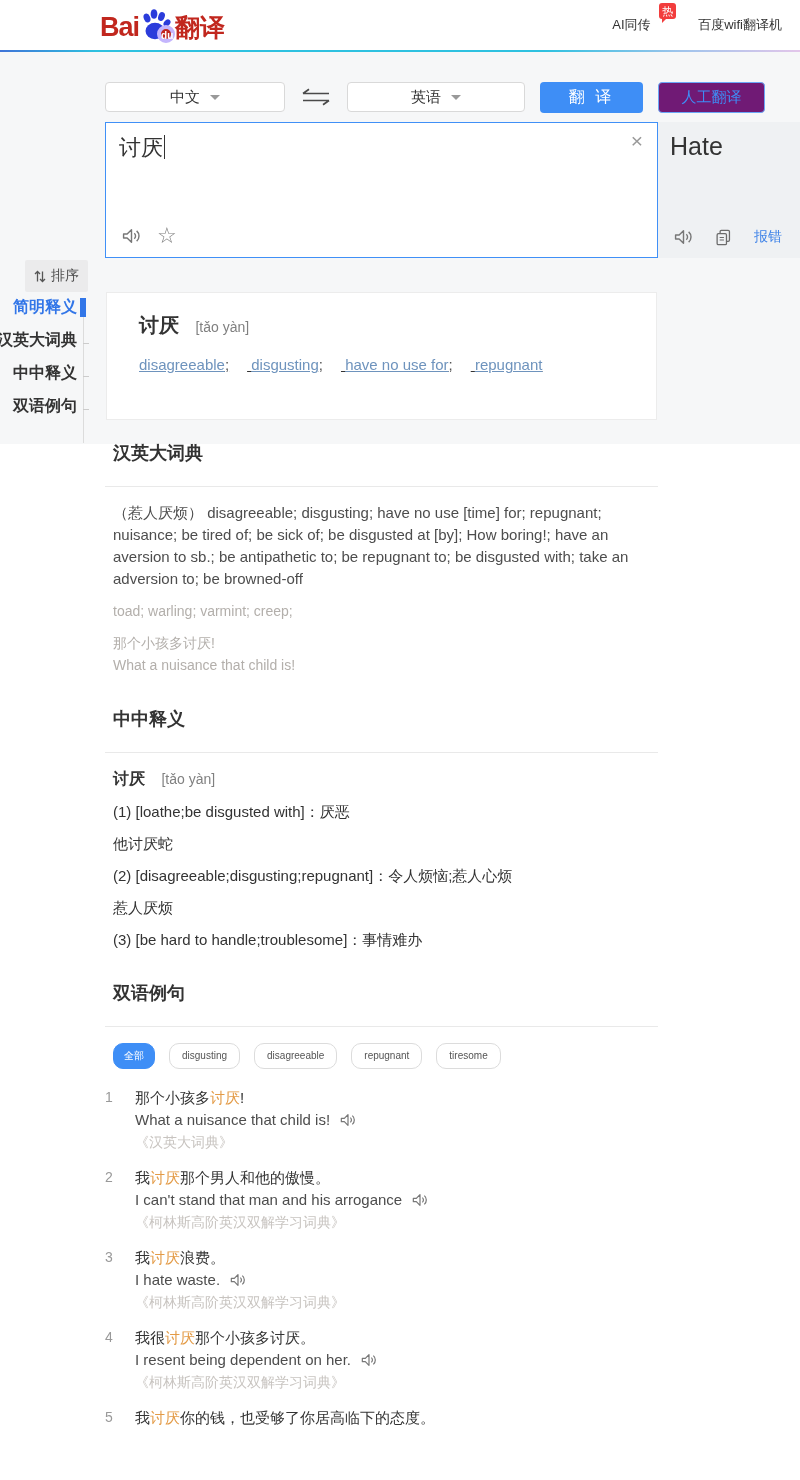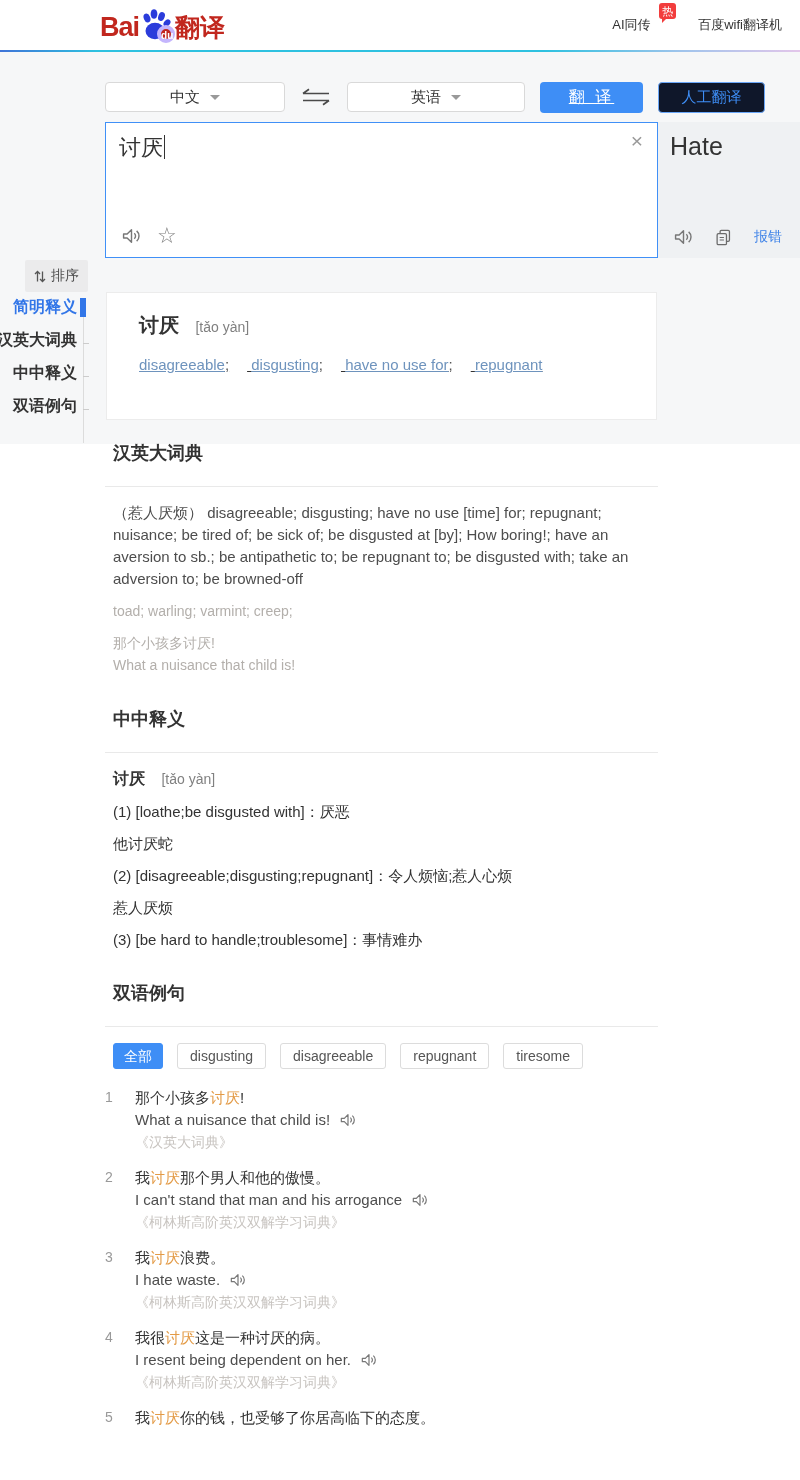--- a/index.html
+++ b/index.html
@@ -31,22 +31,22 @@
   
   .select { position:absolute; top:82px; height:30px; background:#fff; border:1px solid #d9d9d9;
     border-radius:4px; display:flex; align-items:center; justify-content:center; font-size:15px;
     color:#333; cursor:pointer; }
   .select-src { left:105px; width:180px; }
   .select-tgt { left:347px; width:178px; }
   .caret { width:0; height:0; border:5px solid transparent; border-top-color:#999; margin-left:10px; margin-top:5px; }
   .swap { position:absolute; left:299px; top:88px; width:34px; height:18px; cursor:pointer; }
   .btn-translate { position:absolute; left:540px; top:82px; width:103px; height:31px; background:#3e8ef6;
     border:none; border-radius:4px; color:#fff; font-size:16px; letter-spacing:3px; cursor:pointer;
-    font-family:inherit;text-decoration:underline; }
-  .btn-human { position:absolute; left:658px; top:82px; width:107px; height:31px; background:#0f172a;
+    font-family:inherit; }
+  .btn-human { position:absolute; left:658px; top:82px; width:107px; height:31px; background:#701a75;
     border:1px solid #6ba7f8; border-radius:4px; color:#3e8ef6; font-size:15px; cursor:pointer;
     font-family:inherit; }
 
   
   .input-card { position:absolute; left:105px; top:122px; width:553px; height:136px; background:#fff;
     border:1px solid #4090f7; cursor:text; }
   .input-text { position:absolute; left:13px; top:10px; font-size:22px; color:#333; }
   .cursor { display:inline-block; width:1px; height:24px; background:#333; vertical-align:-4px; margin-left:1px; }
   .close-x { position:absolute; right:14px; top:8px; font-size:21px; color:#999; cursor:pointer; line-height:20px; }
   .card-icons { position:absolute; left:16px; bottom:10px; display:flex; align-items:center; gap:16px; }
@@ -83,21 +83,21 @@
   .dict h2 { font-size:18px; color:#333; margin-left:8px; line-height:26px; font-weight:bold; }
   .h2-gap { margin-top:30px; }
   .divider { height:1px; background:#e9e9e9; margin-top:20px; }
   .def { margin:15px 0 0 8px; font-size:15px; line-height:22px; color:#4d4d4d; }
   .gray-entry { margin:10px 0 0 8px; color:#b3afab; font-size:14px; line-height:22px; }
   .zz-word { margin:16px 0 0 8px; }
   .zz-w { font-size:16px; font-weight:bold; color:#333; }
   .zz-line { margin:12px 0 0 8px; font-size:15px; line-height:20px; color:#333; }
   .filters { display:flex; gap:14px; margin:16px 0 0 8px; }
   .filter { height:26px; line-height:24px; padding:0 12px; background:#fff; border:1px solid #dcdcdc;
-    border-radius:3px; font-size:14px; color:#555; cursor:pointer; font-family:inherit; }
+    border-radius:10px; font-size:10px; color:#555; cursor:pointer; font-family:inherit; }
   .filter.active { background:#3e8ef6; border-color:#3e8ef6; color:#fff; padding:0 10px; }
   .ex-list { list-style:none; margin-top:18px; }
   .ex-item { display:flex; margin-bottom:14px; }
   .num { color:#999; width:22px; font-size:14px; padding-top:2px; flex:none; }
   .ex-body { flex:1; margin-left:8px; }
   .zh { font-size:15px; color:#333; line-height:22px; }
   .hl { color:#e39a45; }
   .en { font-size:15px; color:#4d4d4d; line-height:22px; display:flex; align-items:center; gap:10px; }
   .src { font-size:14px; color:#c8c4c0; line-height:22px; }
   svg.icon { display:block; }
@@ -310,21 +310,21 @@
                 </svg>
             </span>
           </div>
           <div class="src">《柯林斯高阶英汉双解学习词典》</div>
         </div>
       </li>
 
       <li class="ex-item">
         <span class="num">4</span>
         <div class="ex-body">
-          <div class="zh"><span>我很</span><span class="hl">讨厌</span><span>这是一种讨厌的病。</span></div>
+          <div class="zh"><span>我很</span><span class="hl">讨厌</span><span>那个小孩多讨厌。</span></div>
           <div class="en">
               <span>I resent being dependent on her.</span>
             <span>
               <svg class="icon" width="16" height="14" viewBox="0 0 24 20">
                   <path d="M2 7.5 h4.5 l5.5-5.5 v16 l-5.5-5.5 H2 z" fill="none" stroke="#777" stroke-width="1.8" stroke-linejoin="round"></path>
                   <path d="M15.5 6.5 a4.6 4.6 0 0 1 0 7" fill="none" stroke="#777" stroke-width="1.8"></path>
                   <path d="M18.5 3.5 a8.6 8.6 0 0 1 0 13" fill="none" stroke="#777" stroke-width="1.8"></path>
                 </svg>
             </span>
           </div>

